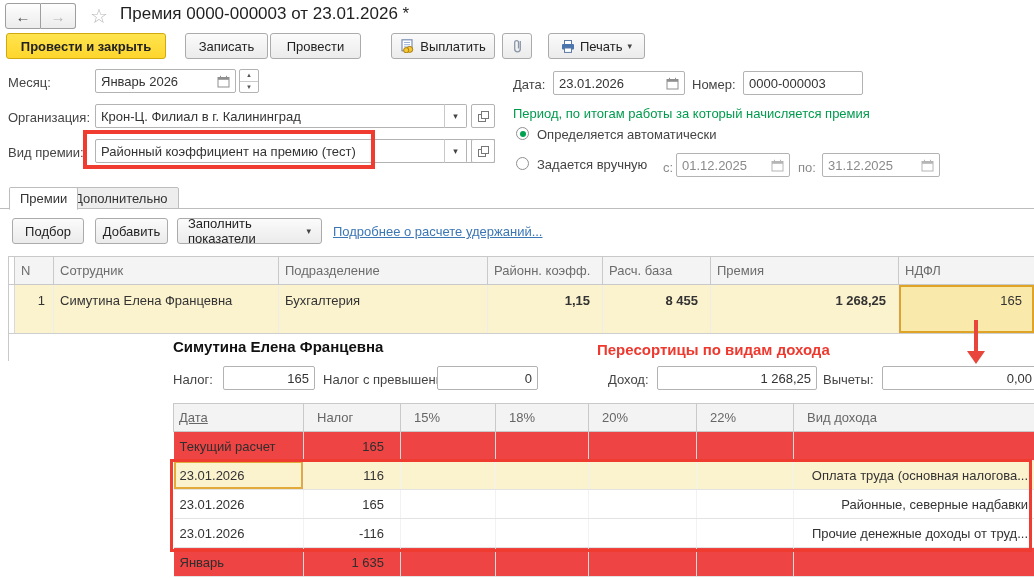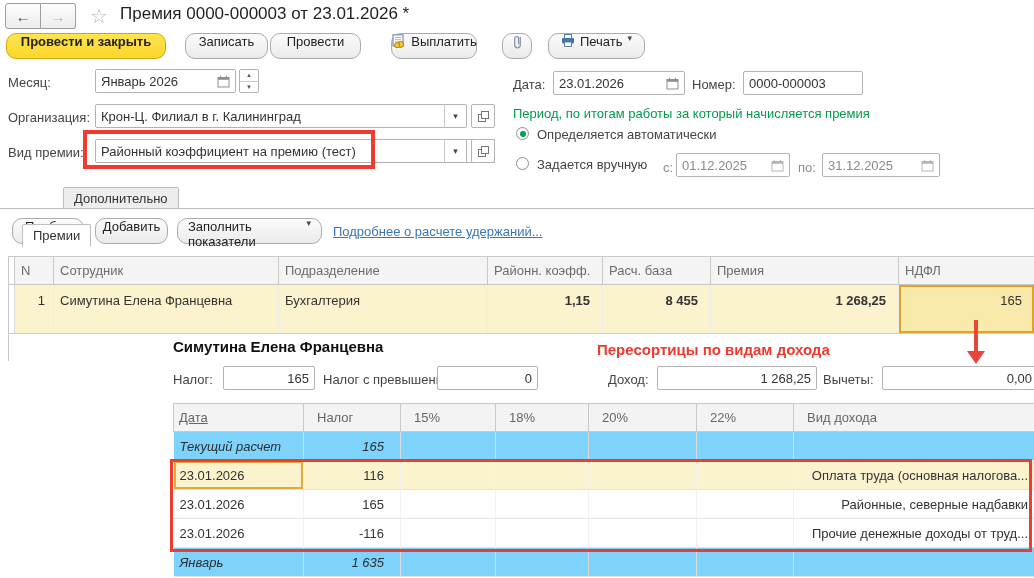--- a/index.html
+++ b/index.html
@@ -8,22 +8,22 @@
   .abs{position:absolute;}
   
   .navgrp{left:5px;top:3px;display:flex;}
   .navbtn{width:34px;height:24px;border:1px solid #9e9e9e;background:linear-gradient(#fdfdfd,#ececec);
           display:flex;align-items:center;justify-content:center;font-size:15px;}
   .navbtn.back{border-radius:3px 0 0 3px;color:#4a4a4a;}
   .navbtn.fwd{border-left:none;border-radius:0 3px 3px 0;color:#b5b5b5;}
   .star{left:90px;top:4px;font-size:20px;color:#b9b9b9;}
   .wtitle{left:120px;top:4px;font-size:17px;color:#1f1f1f;white-space:nowrap;}
   
-  .btn{position:absolute;height:26px;border:1px solid #ababab;border-radius:10px;background:linear-gradient(#fbfbfb,#ebebeb);
-       display:flex;justify-content:center;gap:5px;font-size:13px;color:#222;box-sizing:border-box;padding:0 10px;}
+  .btn{position:absolute;height:26px;border:1px solid #ababab;border-radius:3px;background:linear-gradient(#fbfbfb,#ebebeb);
+       display:flex;align-items:center;justify-content:center;gap:5px;font-size:13px;color:#222;box-sizing:border-box;padding:0 10px;}
   .btn.primary{background:linear-gradient(#ffe44f,#fed62c);border-color:#cfa90e;font-weight:bold;}
   .caret{font-size:9px;color:#444;line-height:1;}
   
   .lbl{position:absolute;color:#444;white-space:nowrap;}
   .field{position:absolute;height:24px;border:1px solid #b3b3b3;border-radius:2px;background:#fff;box-sizing:border-box;
          display:flex;align-items:center;padding:0 5px;white-space:nowrap;}
   .field .val{flex:1;overflow:hidden;}
   .field.num .val{text-align:right;}
   .field .cal{flex:0 0 auto;margin-left:4px;display:flex;align-items:center;}
   .combo-dd{position:absolute;width:23px;height:24px;border:1px solid #b3b3b3;border-left:1px solid #c9c9c9;
@@ -64,21 +64,21 @@
   .ov{z-index:3;}
   .ovtitle{left:173px;top:338px;font-size:15px;font-weight:bold;color:#111;}
   .red-note{left:597px;top:341px;font-size:15px;font-weight:bold;color:#ee392f;}
   
   .tax{left:173px;top:403px;width:861px;z-index:3;}
   .tax th{height:27px;background:#f3f3f3;border:1px solid #c9c9c9;font-weight:normal;color:#666;
           text-align:left;padding:0 5px 0 13px;white-space:nowrap;overflow:hidden;}
   .tax th:first-child{padding-left:5px;text-decoration:underline;}
   .tax td{height:29px;padding:0 6px;white-space:nowrap;overflow:hidden;box-sizing:border-box;
           border-bottom:1px solid #e3e3e3;border-right:1px solid rgba(0,0,0,0.05);}
-  .tax tr.group td{background:#7dd3fc;border-right-color:#dbdbdb;color:#2e2e2e;font-style:italic;}
+  .tax tr.group td{background:#ef4444;border-right-color:#dbdbdb;color:#2e2e2e;}
   .tax tr.hl td{background:#fbf2ce;}
   .tax td.tax-num{text-align:right;padding-right:16px;}
   .tax td.kind{padding-left:12px;text-align:right;}
   .tax td.selcell{background:#fcefb0;box-shadow:inset 0 0 0 2px #e2a93b;}
   
   .redbox{position:absolute;border:3px solid #ef3b30;background:transparent;z-index:4;pointer-events:none;}
   .arrow-line{left:974px;top:320px;width:4px;height:32px;background:#e8453c;z-index:5;}
   .arrow-head{left:967px;top:351px;width:0;height:0;border-left:9px solid transparent;border-right:9px solid transparent;
               border-top:13px solid #e8453c;z-index:5;}
   svg{display:block;}
@@ -101,21 +101,21 @@
 
   <div class="btn primary" style="left:6px;top:33px;width:160px;">
     <span>Провести и закрыть</span>
   </div>
   <div class="btn" style="left:185px;top:33px;width:83px;">
     <span>Записать</span>
   </div>
   <div class="btn" style="left:270px;top:33px;width:91px;">
     <span>Провести</span>
   </div>
-  <div class="btn" style="left:391px;top:33px;width:86px;">
+  <div class="btn" style="left:391px;top:33px;width:104px;">
     <span>
       <svg width="15" height="14" viewBox="0 0 15 14">
           <rect x="2" y="0.8" width="10" height="11" fill="#fff" stroke="#7a8fb5" stroke-width="1.2"></rect>
           <line x1="4" y1="3.5" x2="10" y2="3.5" stroke="#9db4d6"></line>
           <line x1="4" y1="5.7" x2="10" y2="5.7" stroke="#9db4d6"></line>
           <line x1="4" y1="7.9" x2="10" y2="7.9" stroke="#9db4d6"></line>
           <circle cx="9.7" cy="10.4" r="3" fill="#f6c733" stroke="#a97c10"></circle>
           <circle cx="6.2" cy="11.2" r="2.6" fill="#f6c733" stroke="#a97c10"></circle>
         </svg>
     </span>
@@ -232,21 +232,21 @@
       <svg width="13" height="13" viewBox="0 0 13 13">
           <rect x="1" y="2.5" width="11" height="9.5" fill="none" stroke="#b5b5b5"></rect>
           <rect x="1" y="2.5" width="11" height="2.3" fill="#b5b5b5"></rect>
           <line x1="3.5" y1="0.8" x2="3.5" y2="2.6" stroke="#b5b5b5"></line>
           <line x1="9.5" y1="0.8" x2="9.5" y2="2.6" stroke="#b5b5b5"></line>
         </svg>
     </span>
   </div>
 
   <div class="abs tabline"></div>
-  <div class="tab active" style="left:22px;margin-top:37px;">
+  <div class="tab active" style="left:9px;">
       <span>Премии</span>
     </div>
   <div class="tab inactive" style="left:63px;">
       <span>Дополнительно</span>
     </div>
 
   <div class="btn" style="left:12px;top:218px;width:72px;">
     <span>Подбор</span>
   </div>
   <div class="btn" style="left:95px;top:218px;width:73px;">

